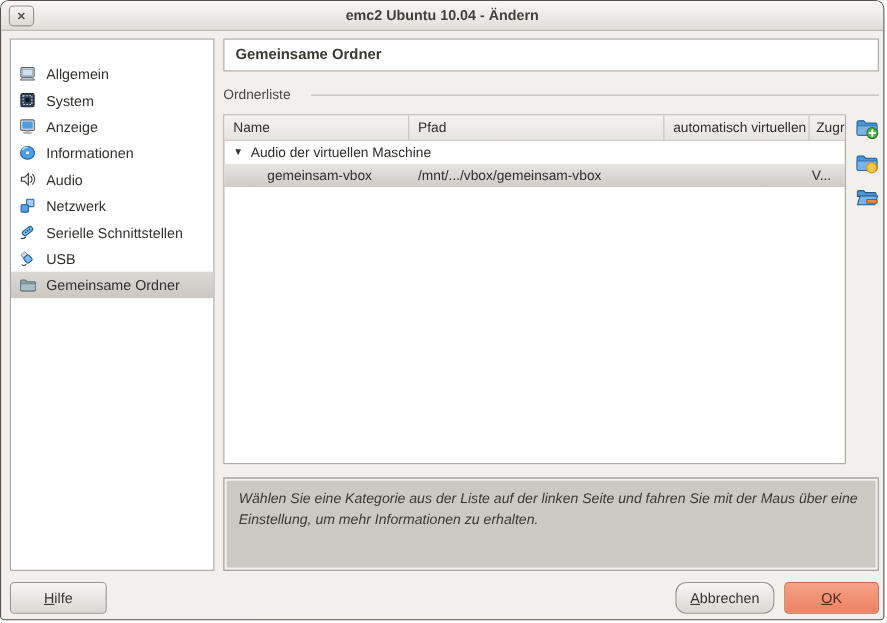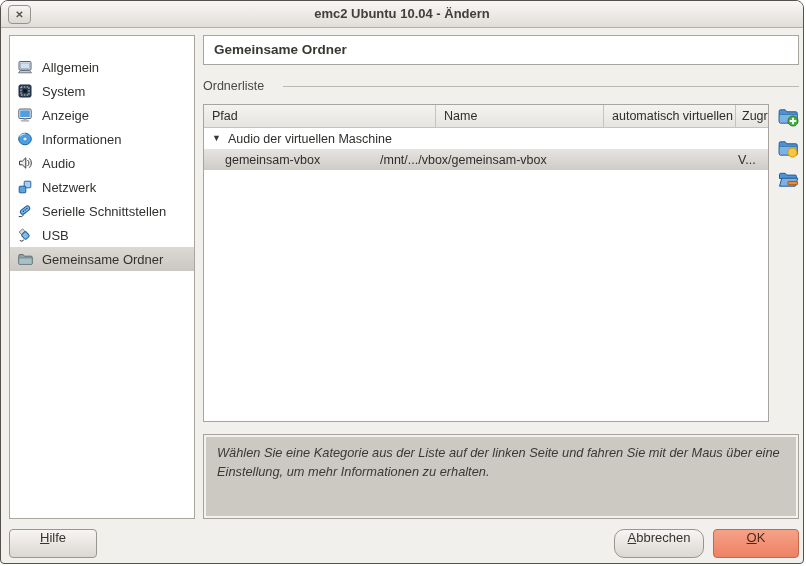--- a/index.html
+++ b/index.html
@@ -73,21 +73,21 @@
   .tree-parent {
     display:flex; align-items:center; height:21px; padding-left:8px; gap:7px;
     white-space:nowrap;
   }
   .expander { font-size:9px; color:#3a3835; line-height:1; }
   .trow-selected {
     display:flex; align-items:center; height:21px;
     background:linear-gradient(#e6e4e1,#cfccc7);
     white-space:nowrap;
   }
-  .cell-name { width:168px; padding-left:21px; overflow:hidden; }
+  .cell-name { width:168px; padding-left:39px; overflow:hidden; }
   .cell-path { width:232px; padding-left:8px; overflow:hidden; }
   .cell-auto { width:132px; }
   .cell-access { flex:1; padding-left:2px; overflow:hidden; }
   
   .actions {
     position:absolute; left:776px; top:104px;
     display:flex; flex-direction:column; gap:10px;
   }
   .action-btn { width:22px; height:22px; cursor:default; }
   .action-btn svg { width:22px; height:22px; display:block; }
@@ -98,21 +98,21 @@
     box-shadow:inset 0 0 0 2px #f4f2ef;
     padding:9px 12px 8px 13px;
     font-style:italic; font-size:12.8px; line-height:1.45; color:#3b3935;
   }
   
   .btn {
     position:absolute; height:29px; border-radius:4px;
     border:1px solid #9a958e;
     background:linear-gradient(#f7f5f3,#dbd7d2);
     font-size:13px; color:#36342f;
-    display:flex; align-items:flex-start; justify-content:center; cursor:default;
+    display:flex; align-items:center; justify-content:center; cursor:default;
     font-family:"Liberation Sans", sans-serif;
   }
   .btn .mn { display:inline-block; }
   .btn .mn::first-letter { text-decoration:underline; }
   .btn-help   { left:8px;   top:528px; width:88px; }
   .btn-cancel { left:613px; top:528px; width:90px;border-radius:10px; }
   .btn-ok {
     left:712px; top:528px; width:86px;
     background:linear-gradient(#f5a287,#ee8164);
     border-color:#c4684b; color:#4e2a1b;
@@ -212,22 +212,22 @@
 
   <div class="page-title-box">Gemeinsame Ordner</div>
 
   <div class="group-row">
     <span>Ordnerliste</span>
     <span class="rule"></span>
   </div>
 
   <div class="table">
     <div class="thead">
+      <div class="th th-name">Name</div>
       <div class="th th-path">Pfad</div>
-      <div class="th th-name">Name</div>
       <div class="th th-auto">automatisch virtuellen</div>
       <div class="th th-access">Zugriff</div>
     </div>
     <div class="tree-parent">
       <span class="expander">▼</span>
       <span>Audio der virtuellen Maschine</span>
     </div>
     <div class="trow-selected">
       <div class="cell-name">gemeinsam-vbox</div>
       <div class="cell-path">/mnt/.../vbox/gemeinsam-vbox</div>

